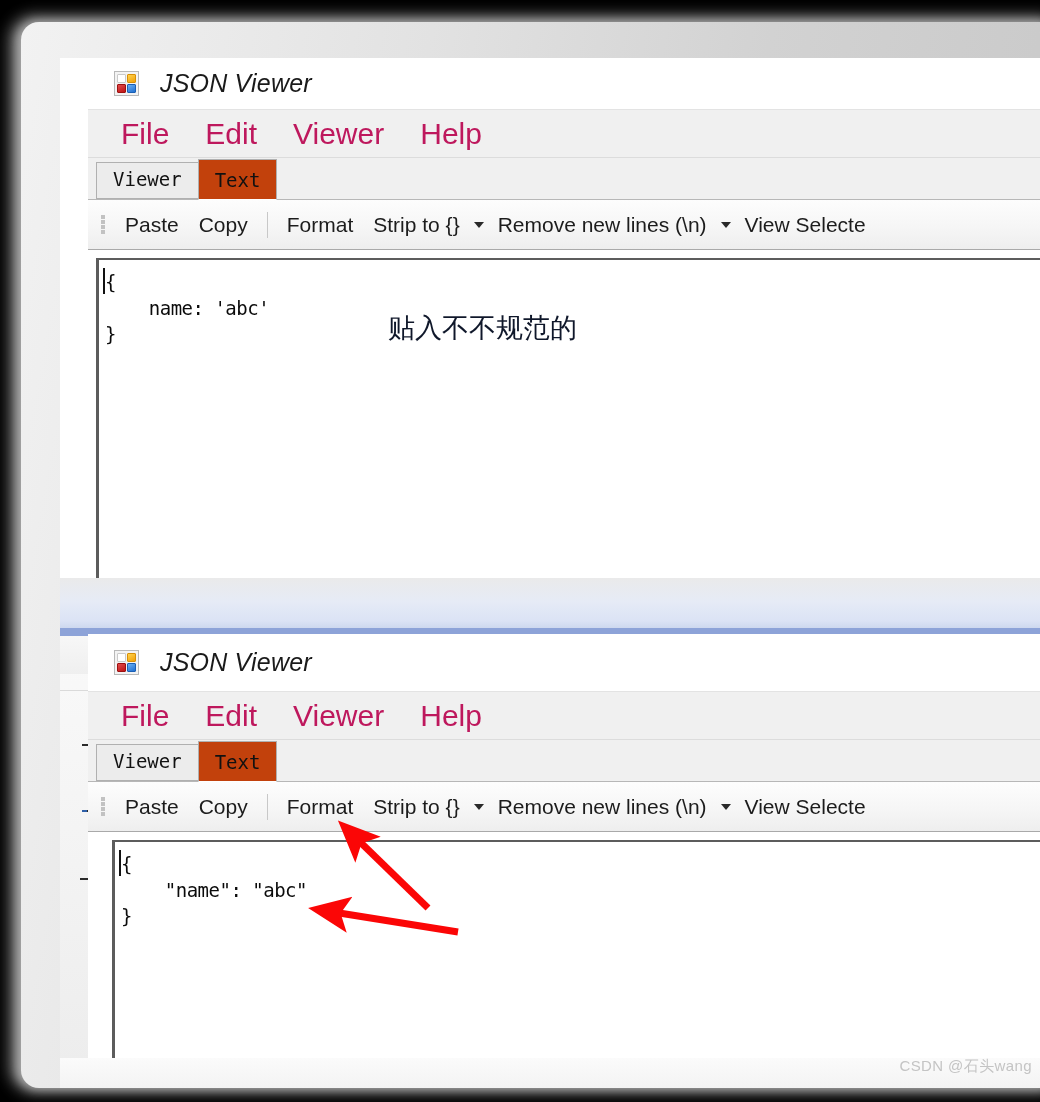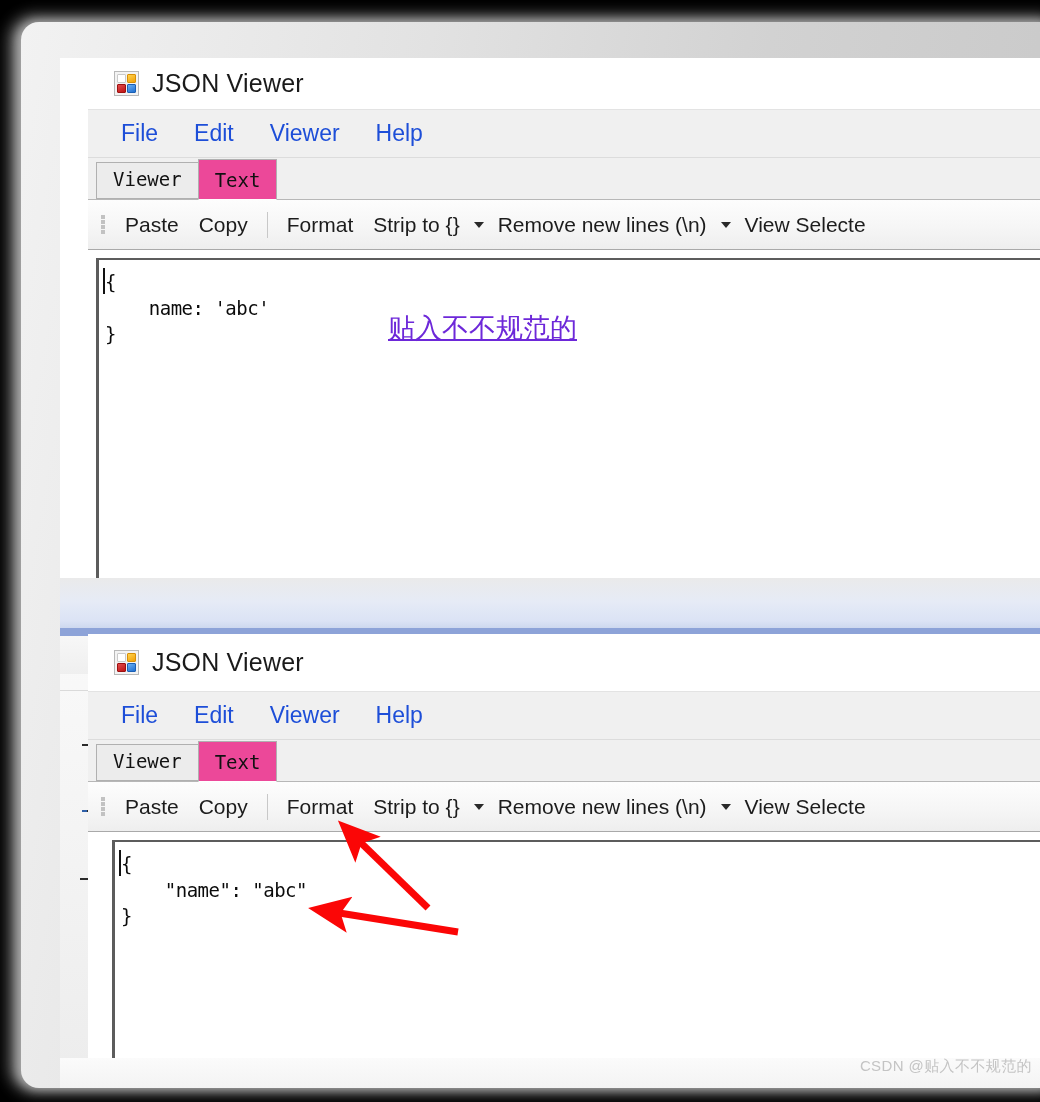--- a/index.html
+++ b/index.html
@@ -91,38 +91,39 @@
     background: #f3f3f3;
     border: 1px solid #b8b8b8;
     flex: none;
   }
   .app-icon i { display: block; border-radius: 1px; }
   .ic-w { background:#ffffff; border:1px solid #c9c9c9; }
   .ic-y { background: linear-gradient(150deg,#ffd24d,#f1a007); border:1px solid #d78f06; }
   .ic-r { background: linear-gradient(150deg,#e04b4b,#bf1414); border:1px solid #9d1010; }
   .ic-b { background: linear-gradient(150deg,#6aaef2,#1f6fd0); border:1px solid #1a5fb4; }
   .win-title {
-    margin-left: 13px;
+    margin-left: 21px;
     font-size: 25px;
     color: #1a1a1a;
     letter-spacing: .2px;
     white-space: nowrap;
+    font-style: italic;
   }
 
   .menubar {
     height: 48px;
     background: #f0f0f0;
     border-bottom: 1px solid #dcdcdc;
     display: flex; align-items: center;
     padding-left: 20px;
     gap: 10px;
   }
   .menu-item {
-    font-size: 23px;
-    color: #1d4ed8;
+    font-size: 30px;
+    color: #be185d;
     padding: 4px 13px;
     white-space: nowrap;
     cursor: default;
   }
 
   .tabstrip {
     height: 42px;
     background: #f0f0f0;
     display: flex; align-items: flex-end;
     padding-left: 8px;
@@ -135,21 +136,21 @@
     color: #111;
     padding: 5px 16px 6px 16px;
     border: 1px solid #b0b0b0;
     background: #ececec;
     margin-right: -1px;
     position: relative;
     line-height: 1.25;
     white-space: nowrap;
   }
   .tab.active {
-    background: #ec4899;
+    background: #c2410c;
     border-bottom-color: #ffffff;
     padding-top: 9px;
     z-index: 2;
     margin-bottom: -1px;
   }
   .tabstrip .tabfill {
     flex: 1; height: 1px;
   }
 
   .toolbar {
@@ -206,25 +207,24 @@
     padding: 9px 0 0 6px;
     letter-spacing: -0.5px;
   }
   .caret-bar {
     position: absolute; left: 4px; top: 8px;
     width: 2px; height: 26px; background: #111;
   }
 
   .note {
     position: absolute;
-    color: #6d28d9;
+    color: #0f172a;
     font-size: 27px;
     white-space: nowrap;
     font-family: "DejaVu Sans", sans-serif;
-    text-decoration: underline;
   }
 
   
   .splitter {
     position: absolute;
     left: 0; width: 1001px;
     height: 58px;
     background: linear-gradient(180deg,#eaeaea 0%,#e6ebf6 40%,#dbe3f5 74%,#cdd8ef 86%,#8da3d8 87%,#8da3d8 100%);
   }
   .splitter-under {
@@ -409,17 +409,17 @@
       </div>
 
       <div class="console" style="top:1000px; height:40px;">
         <div class="console-line" style="left:-12px;">
           
         </div>
       </div>
 
     </div>
 
-    <div class="watermark">CSDN @贴入不不规范的</div>
+    <div class="watermark">CSDN @石头wang</div>
 
   </div>
 
 </div>
 
 </body></html>

